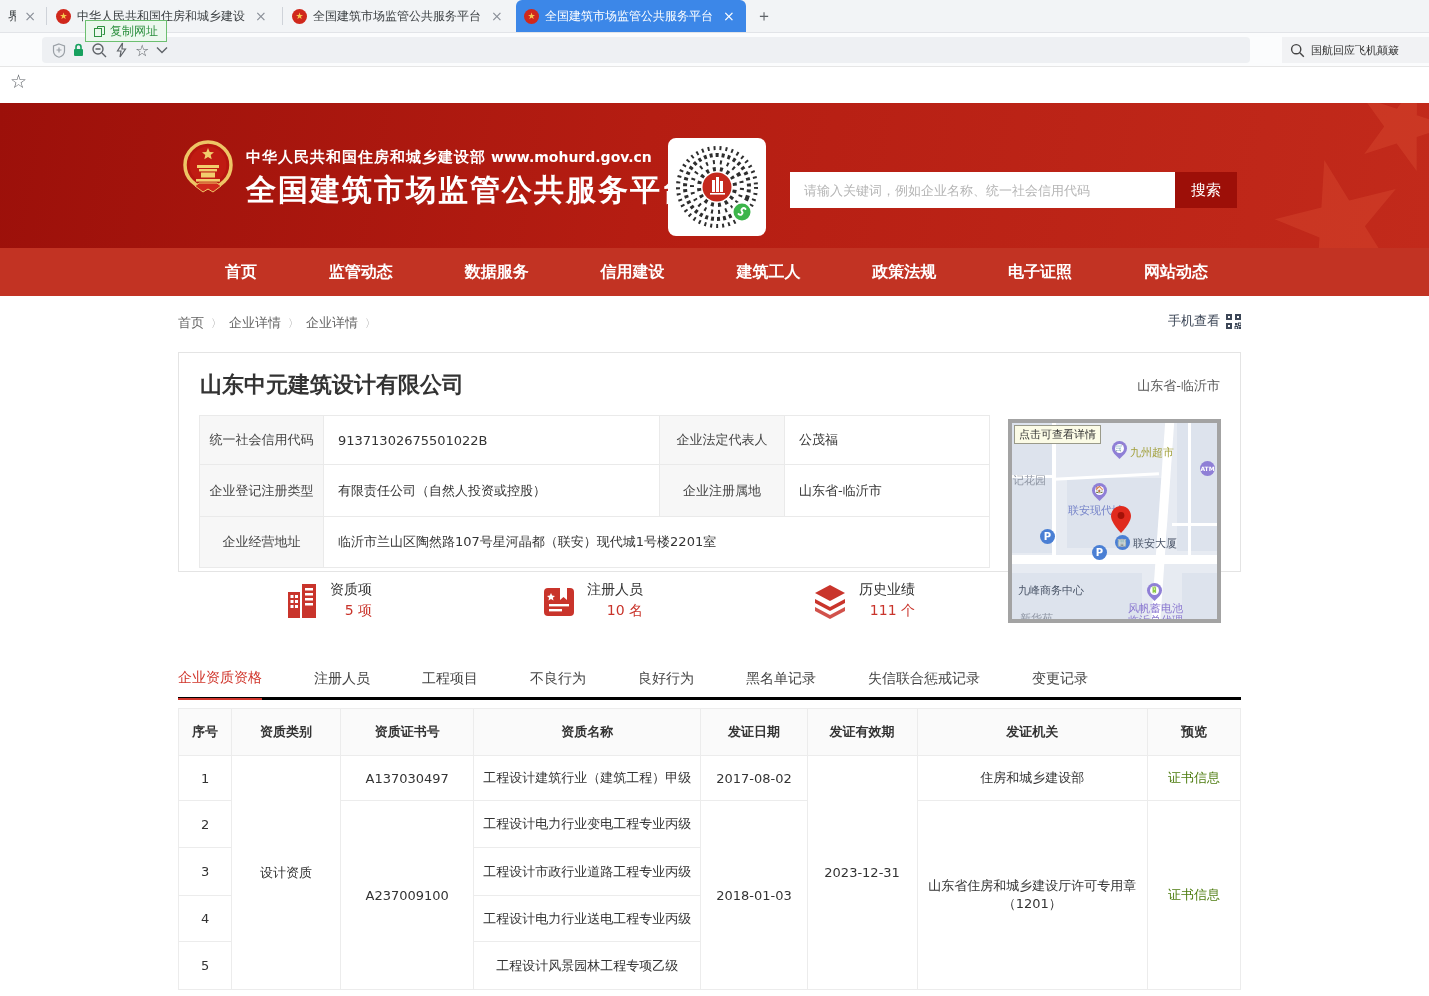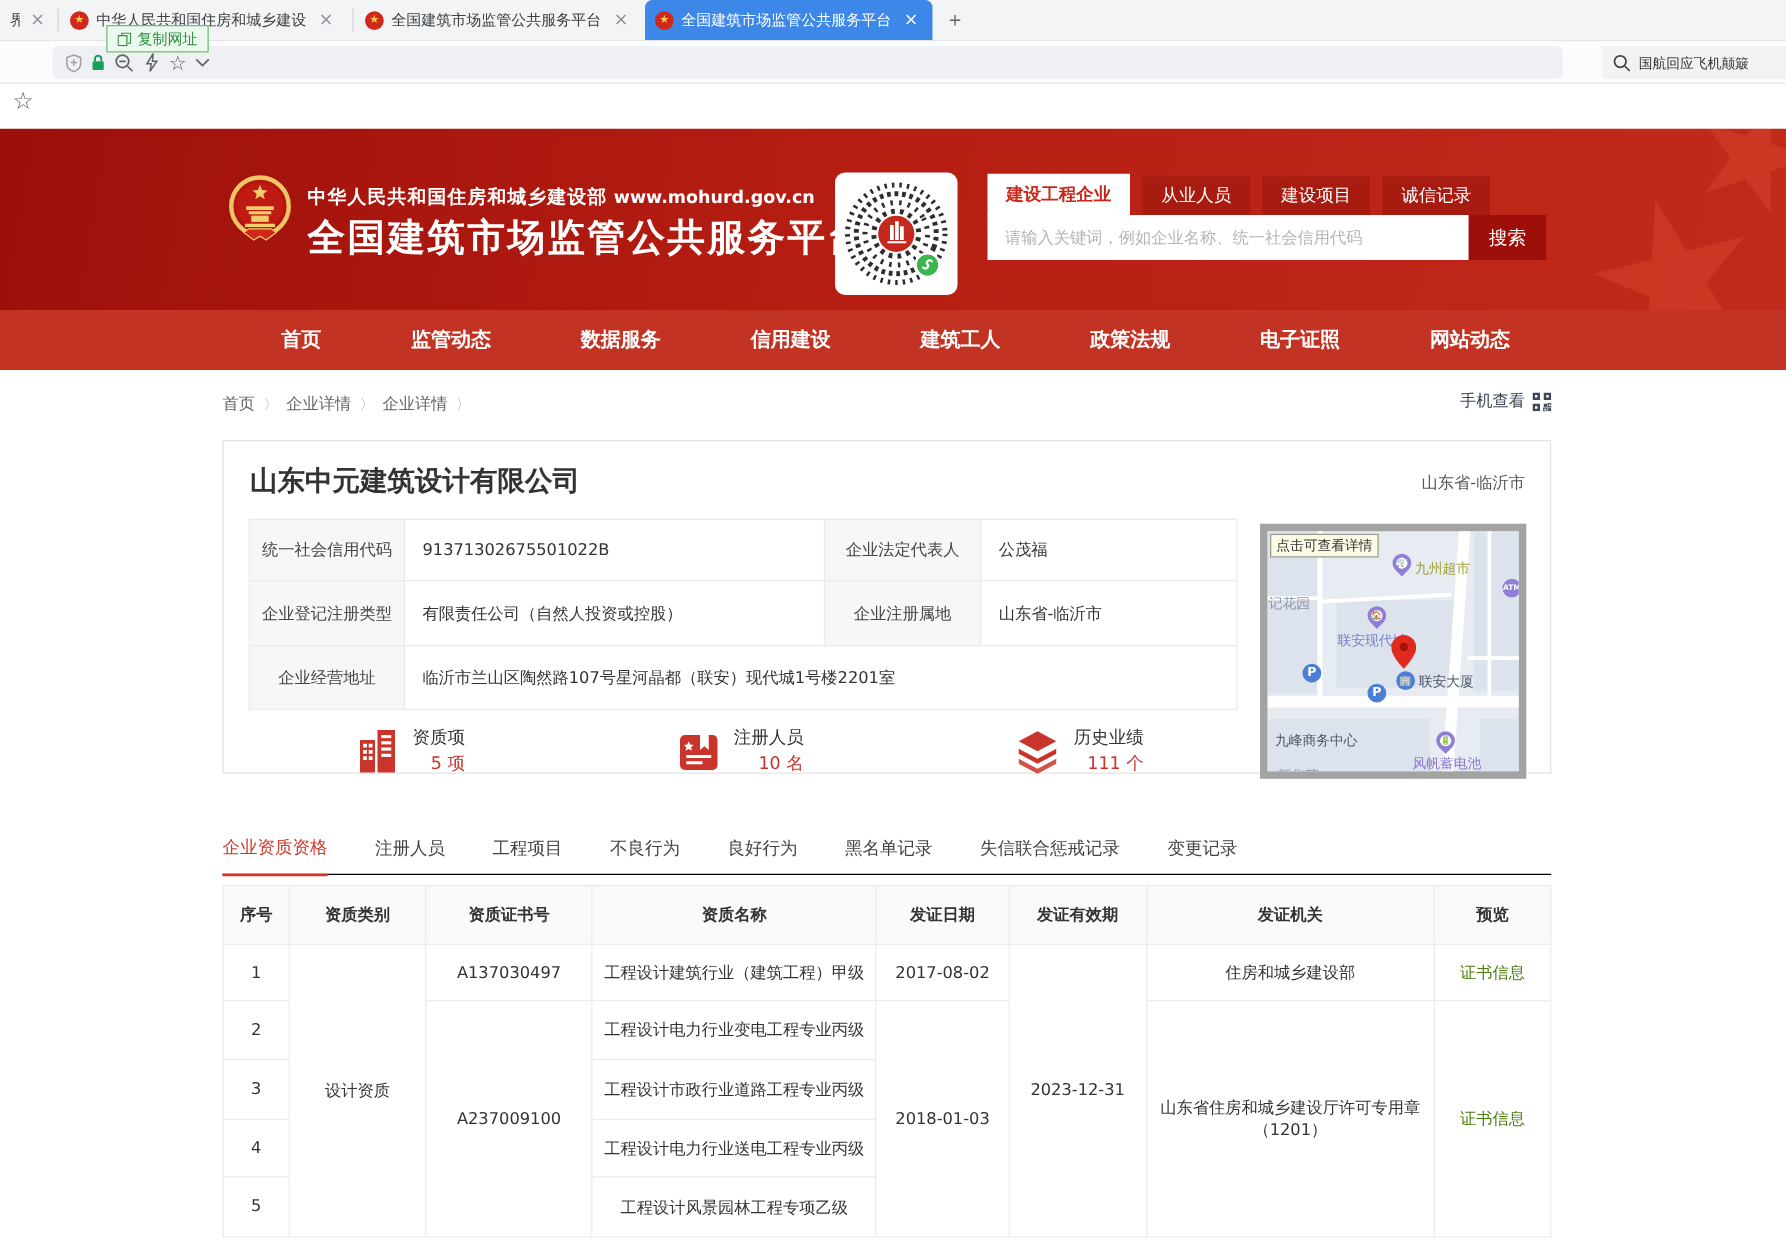--- a/index.html
+++ b/index.html
@@ -40,40 +40,40 @@
   .sinput{position:absolute;left:790px;top:69px;width:385px;height:36px;background:#fff;display:flex;align-items:center;padding:0 12px;box-sizing:border-box;}
   .sinput input{border:0;outline:0;width:100%;font-size:13px;color:#333;background:transparent;font-family:inherit;}
   .sinput input::placeholder{color:#b5b5b5;}
   .sbtn{position:absolute;left:1175px;top:69px;width:62px;height:36px;background:#9d0f08;color:#fff;font-size:15px;text-align:center;line-height:36px;cursor:pointer;}
   
   .content{position:absolute;left:178px;top:296px;width:1063px;}
   .crumbs{position:absolute;top:18px;left:0;font-size:13px;color:#666;display:flex;gap:7px;align-items:center;}
   .crumbs .sep{color:#aaa;font-size:11px;}
   .crumbs .ci{cursor:pointer;}
   .mobileview{position:absolute;top:16px;right:0;display:flex;align-items:center;gap:6px;color:#3d4757;font-size:13px;cursor:pointer;}
-  .card{position:absolute;top:56px;left:0;width:1063px;height:267px;border:1px solid #e4e4e4;box-sizing:border-box;background:#fff;}
+  .card{position:absolute;top:56px;left:0;width:1063px;height:220px;border:1px solid #e4e4e4;box-sizing:border-box;background:#fff;}
   .cname{position:absolute;left:21px;top:17px;font-size:22px;font-weight:600;color:#333;}
   .cregion{position:absolute;right:20px;top:24px;font-size:13px;color:#555;}
   table.info{position:absolute;left:20px;top:62px;border-collapse:collapse;width:790px;table-layout:fixed;}
   table.info td{border:1px solid #eaeaea;font-size:13px;color:#333;padding:0 14px;}
   table.info td.lb{background:#f7f7f7;text-align:center;color:#444;padding:0 6px;}
   .stats{position:absolute;left:20px;top:228px;width:790px;height:48px;}
   .stat{position:absolute;display:flex;align-items:center;gap:10px;}
   .stat .txt{display:flex;flex-direction:column;gap:3px;font-size:14px;color:#333;}
   .stat .val{color:#c9342b;text-align:right;}
-  .map{position:absolute;left:829px;top:66px;width:213px;height:204px;background:#e7ebf2;overflow:hidden;border:6px solid #a3a3a3;box-sizing:border-box;}
+  .map{position:absolute;left:829px;top:66px;width:213px;height:204px;background:#e7ebf2;overflow:hidden;border:4px solid #a3a3a3;box-sizing:border-box;}
   .road{position:absolute;background:#fff;}
   .block{position:absolute;background:#dde3ed;}
   .maptip{position:absolute;left:2px;top:2px;background:#fbfbe6;border:1px solid #9a9a8a;font-size:11px;color:#333;padding:1px 4px;z-index:5;}
   .mlabel{position:absolute;font-size:11px;white-space:nowrap;z-index:3;}
   .ppin{position:absolute;width:15px;height:15px;border-radius:50% 50% 50% 0;transform:rotate(-45deg);z-index:2;}
   .ppin i{position:absolute;left:3px;top:3px;width:9px;height:9px;border-radius:50%;background:#fff;transform:rotate(45deg);font-style:normal;font-size:7px;line-height:9px;text-align:center;}
   .pcircle{position:absolute;width:15px;height:15px;border-radius:50%;background:#4a7fd4;color:#fff;font-size:10px;font-weight:bold;text-align:center;line-height:15px;z-index:2;}
   
-  .subtabs{position:absolute;top:364px;left:0;width:1063px;height:40px;border-bottom:1px solid #000000;box-sizing:border-box;display:flex;gap:38px;align-items:center;}
+  .subtabs{position:absolute;top:364px;left:0;width:1063px;height:40px;border-bottom:3px solid #000000;box-sizing:border-box;display:flex;gap:52px;align-items:center;}
   .sub{font-size:14px;color:#444;cursor:pointer;height:40px;line-height:38px;white-space:nowrap;}
   .sub.on{color:#d0342a;border-bottom:2px solid #d0342a;}
   
   table.qual{position:absolute;top:412px;left:0;border-collapse:collapse;width:1063px;table-layout:fixed;}
   table.qual th{border:1px solid #ececec;background:#fafafa;font-size:13px;color:#333;font-weight:bold;height:44px;}
   table.qual td{border:1px solid #ececec;font-size:13px;color:#333;text-align:center;padding:4px 8px;}
   .cert-link{color:#4d7c0f;cursor:pointer;}
   svg{display:block;}
 </style>
 </head>
@@ -184,26 +184,20 @@
       <circle cx="43" cy="43" r="14.5" fill="#c5291d"></circle>
       <g fill="#fff">
           <rect x="38" y="36" width="3" height="12"></rect>
           <rect x="42" y="33" width="3" height="15"></rect>
           <rect x="46" y="37" width="3" height="11"></rect>
           <rect x="36" y="49" width="15" height="1.6"></rect>
         </g>
       <circle cx="68" cy="68" r="9.5" fill="#3cb54a" stroke="#fff" stroke-width="2"></circle>
       <path d="M64.5 70 c2.5 2.5 5 -1 3.5 -2.5 c-1.5 -1.5 1 -5 3.5 -2.5" fill="none" stroke="#fff" stroke-width="1.8" stroke-linecap="round"></path>
     </svg>
-  </div>
-  <div class="stabs">
-    <div class="stab on">建设工程企业</div>
-    <div class="stab">从业人员</div>
-    <div class="stab">建设项目</div>
-    <div class="stab">诚信记录</div>
   </div>
   <div class="sinput">
     <input type="text" placeholder="请输入关键词，例如企业名称、统一社会信用代码" style="">
   </div>
   <div class="sbtn">搜索</div>
 </div>
 
 <div class="mainnav">
   <div class="navin">
     <span class="navitem">首页</span>

